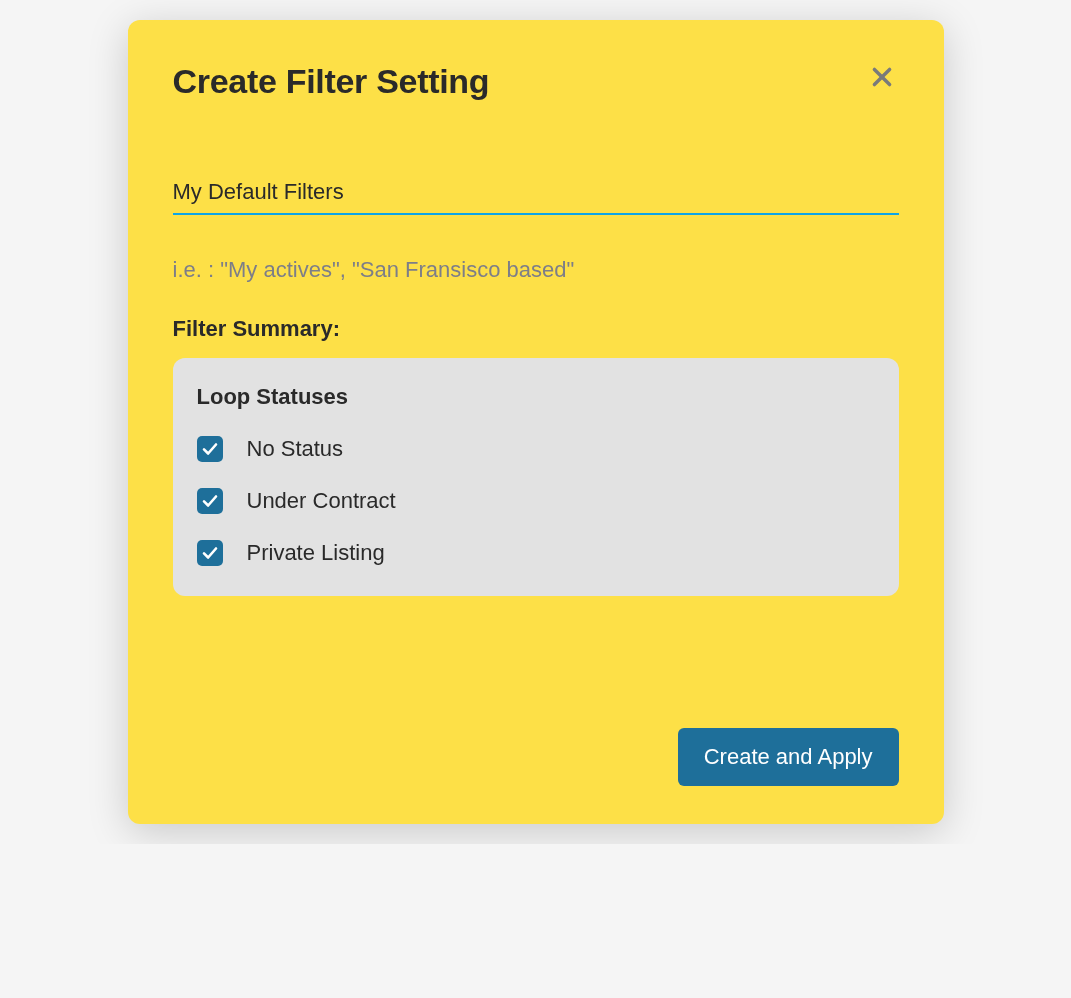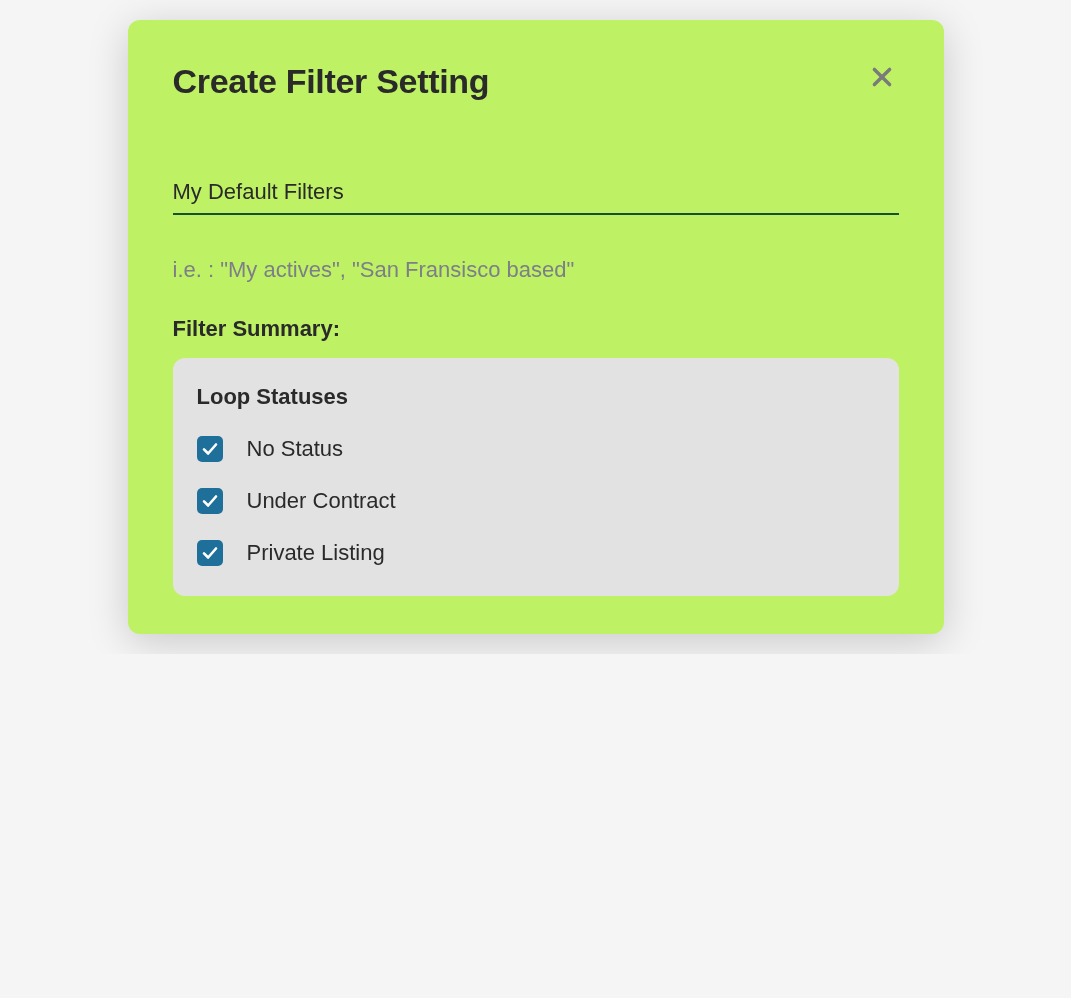--- a/index.html
+++ b/index.html
@@ -10,21 +10,21 @@
     body {
       font-family: -apple-system, BlinkMacSystemFont, "Segoe UI", Helvetica, Arial, sans-serif;
       background: #f5f5f5;
       padding: 20px;
       display: flex;
       justify-content: center;
       align-items: flex-start;
     }
     .modal {
       width: 816px;
-      background: #bef264;
+      background: #fde047;
       border-radius: 12px;
       box-shadow: 0 8px 40px rgba(0,0,0,0.18);
       padding: 42px 45px 38px 45px;
       position: relative;
     }
     .modal-header {
       display: flex;
       justify-content: space-between;
       align-items: flex-start;
     }
@@ -51,21 +51,21 @@
     .input-label {
       font-size: 18px;
       color: #1e6f9a;
       font-weight: 500;
       display: block;
       margin-bottom: 4px;
     }
     .text-input {
       width: 100%;
       border: none;
-      border-bottom: 2px solid #14532d;
+      border-bottom: 2px solid #0ea5e9;
       font-size: 22px;
       color: #2a2a2a;
       padding: 4px 0 8px 0;
       outline: none;
       font-family: inherit;
       background: transparent;
     }
     .hint-text {
       margin-top: 42px;
       font-size: 22px;
@@ -189,13 +189,16 @@
               <polyline points="4 12.5 9.5 18 20 6"></polyline>
             </svg>
         </span>
       </div>
       <span class="check-label">Private Listing</span>
     </div>
 
 
   </div>
 
+  <div class="footer">
+    <button class="apply-btn">Create and Apply</button>
+  </div>
 </div>
 
 </body></html>

